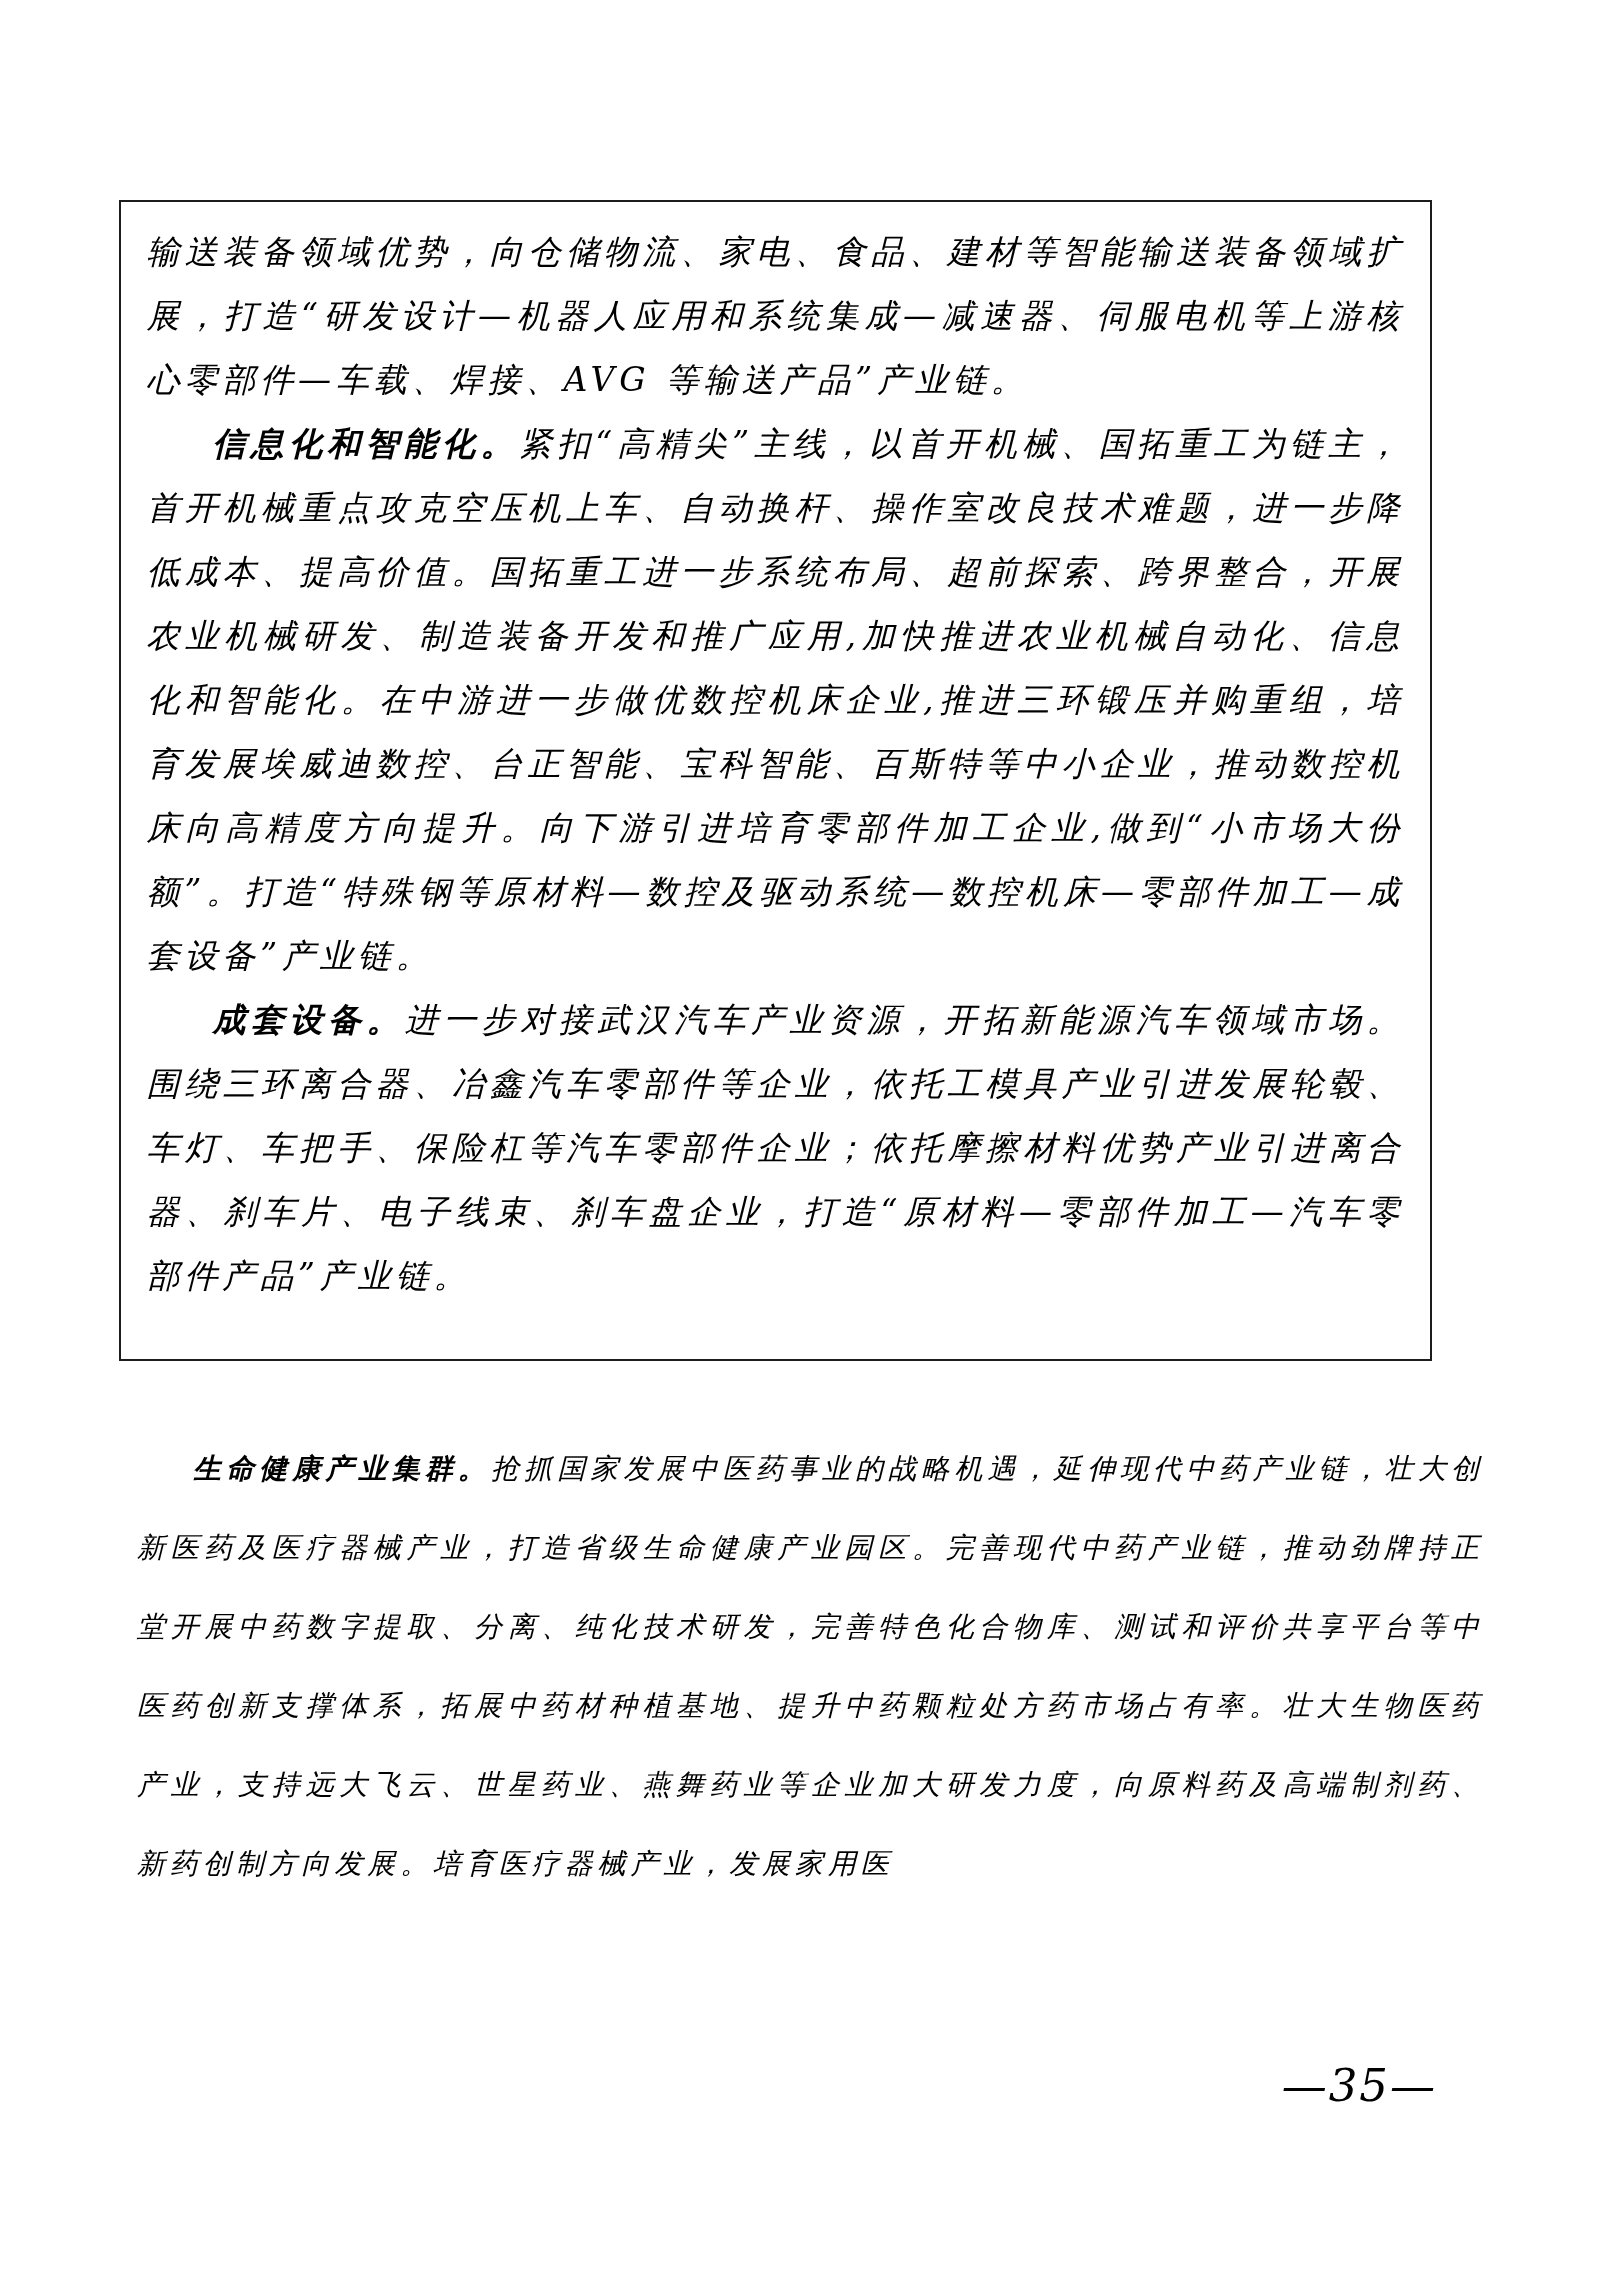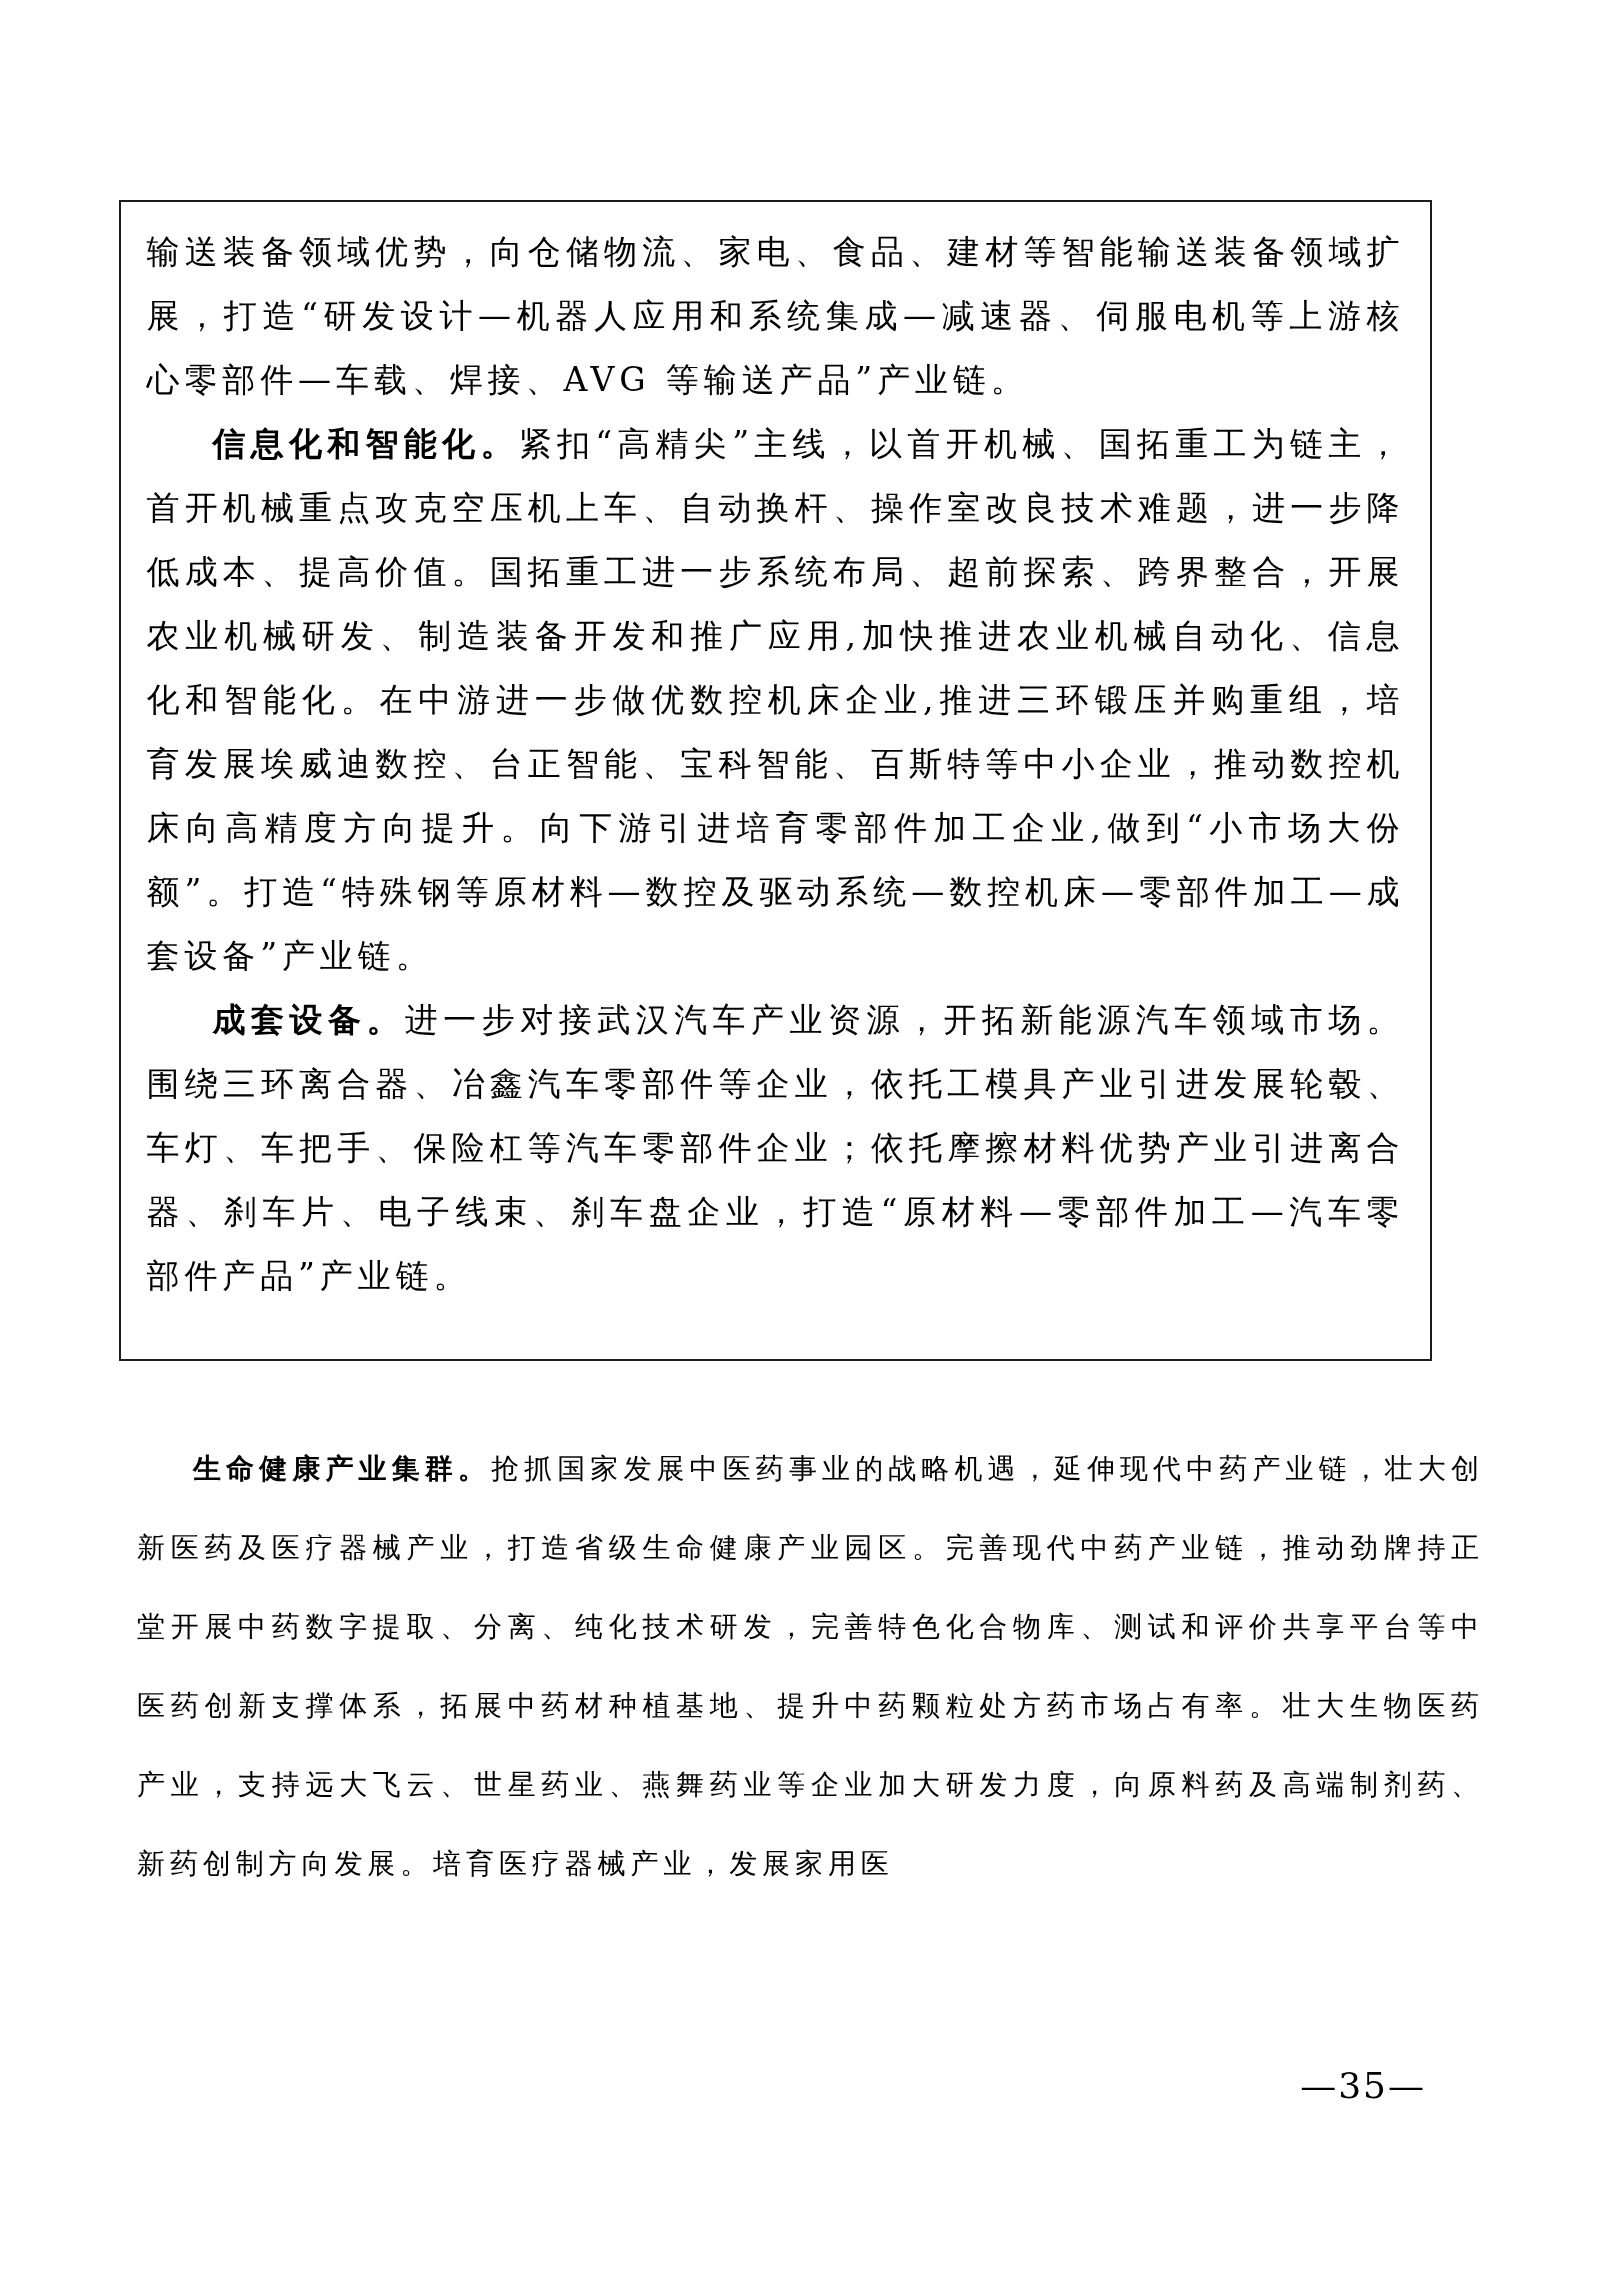--- a/index.html
+++ b/index.html
@@ -4,20 +4,21 @@
 <style>
   html, body { margin: 0; padding: 0; background: #ffffff; }
   .page {
     position: relative;
     width: 1621px;
     height: 2280px;
     background: #ffffff;
     color: #000000;
     font-family: "DejaVu Serif", "Liberation Serif", serif;
     overflow: hidden;
+    font-style: italic;
   }
   .box {
     position: absolute;
     left: 119px;
     top: 200px;
     width: 1313px;
     height: 1161px;
     border: 2px solid #1c1c1c;
     box-sizing: border-box;
     padding: 17.6px 25.5px 0 25.5px;
@@ -45,22 +46,22 @@
     margin: 0;
     font-size: 28px;
     line-height: 79px;
     letter-spacing: 4.9px;
     text-align: justify;
     text-indent: 2em;
   }
   .page-number {
     position: absolute;
     top: 2064px;
-    right: 195px;
-    font-size: 36px;
+    right: 184px;
+    font-size: 45px;
     letter-spacing: 2px;
     line-height: 43px;
   }
 </style>
 </head>
 <body>
 
 <div class="page">
 
   <div class="box">

